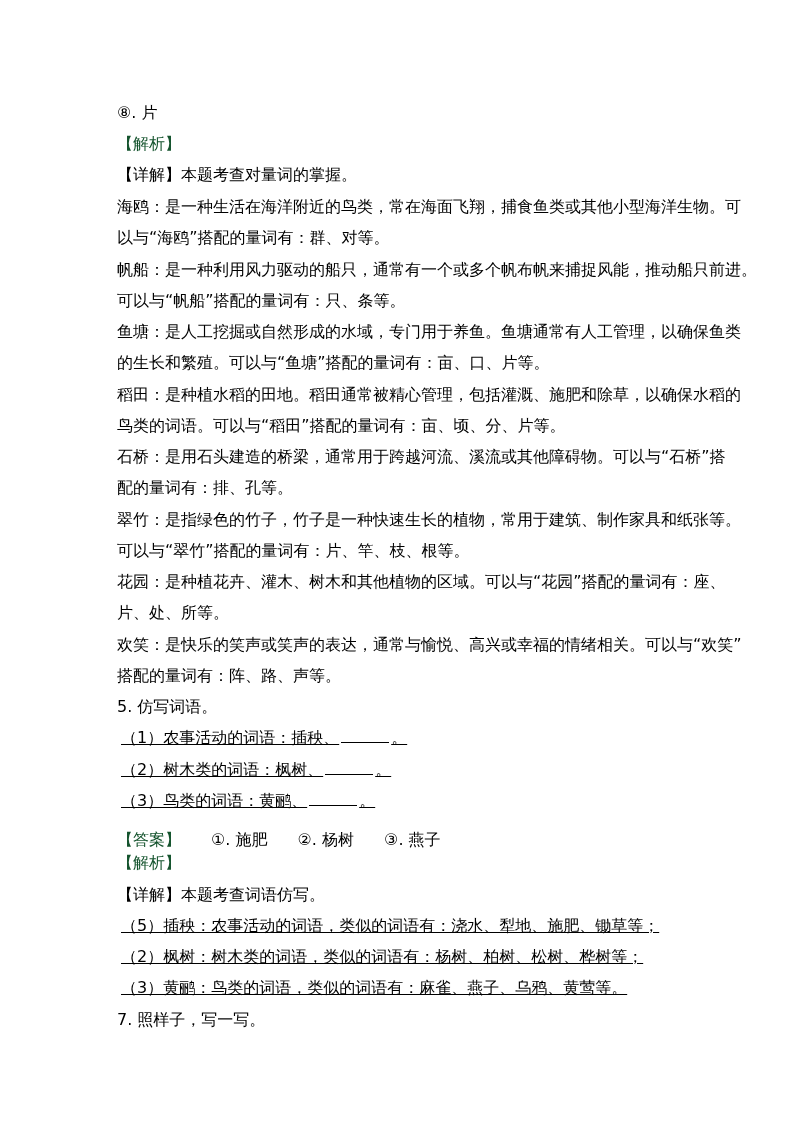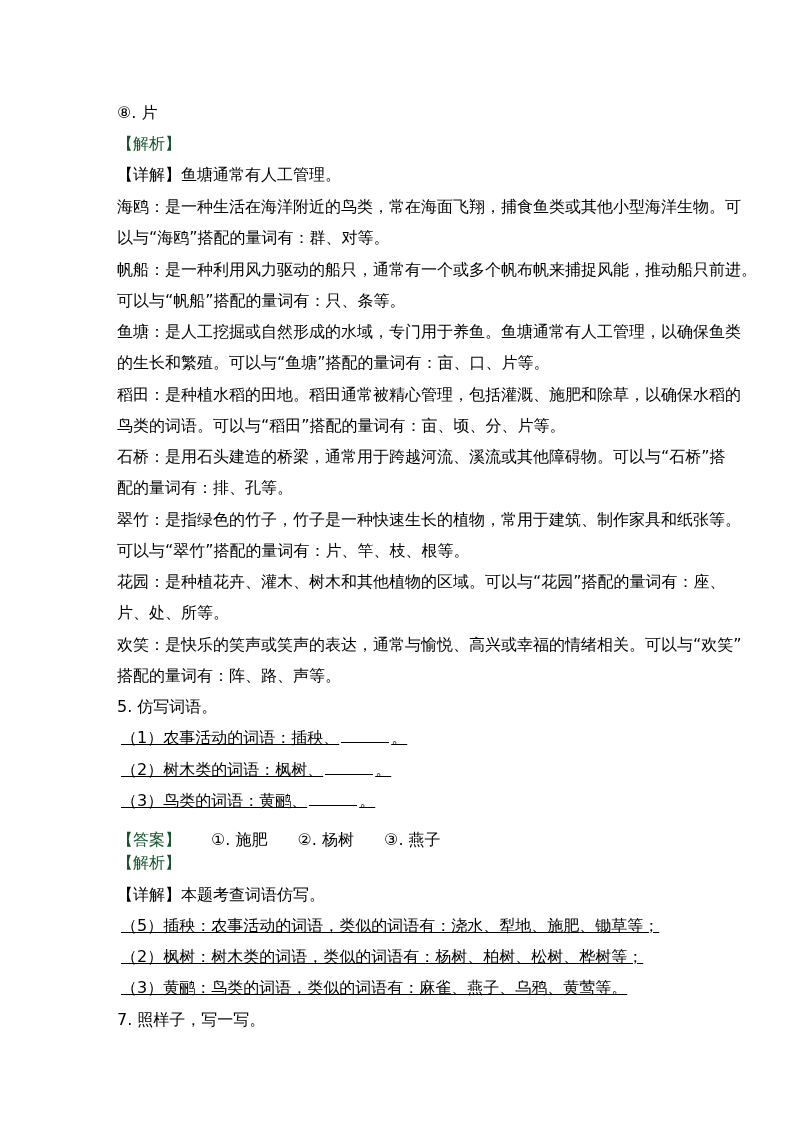--- a/index.html
+++ b/index.html
@@ -53,21 +53,21 @@
     .ans-item:first-of-type {
       margin-left: 32px;
     }
   </style>
 </head>
 <body>
 
 <div class="page">
   <div class="line" style="top:104px">⑧. 片</div>
   <div class="line blue" style="top:135px">【解析】</div>
-  <div class="line" style="top:166px">【详解】鱼塘通常有人工管理。</div>
+  <div class="line" style="top:166px">【详解】本题考查对量词的掌握。</div>
   <div class="line" style="top:198px">海鸥：是一种生活在海洋附近的鸟类，常在海面飞翔，捕食鱼类或其他小型海洋生物。可</div>
   <div class="line" style="top:229px">以与“海鸥”搭配的量词有：群、对等。</div>
   <div class="line" style="top:261px">帆船：是一种利用风力驱动的船只，通常有一个或多个帆布帆来捕捉风能，推动船只前进。</div>
   <div class="line" style="top:292px">可以与“帆船”搭配的量词有：只、条等。</div>
   <div class="line" style="top:323px">鱼塘：是人工挖掘或自然形成的水域，专门用于养鱼。鱼塘通常有人工管理，以确保鱼类</div>
   <div class="line" style="top:354px">的生长和繁殖。可以与“鱼塘”搭配的量词有：亩、口、片等。</div>
   <div class="line" style="top:386px">稻田：是种植水稻的田地。稻田通常被精心管理，包括灌溉、施肥和除草，以确保水稻的</div>
   <div class="line" style="top:417px">鸟类的词语。可以与“稻田”搭配的量词有：亩、顷、分、片等。</div>
   <div class="line" style="top:448px">石桥：是用石头建造的桥梁，通常用于跨越河流、溪流或其他障碍物。可以与“石桥”搭</div>
   <div class="line" style="top:479px">配的量词有：排、孔等。</div>

